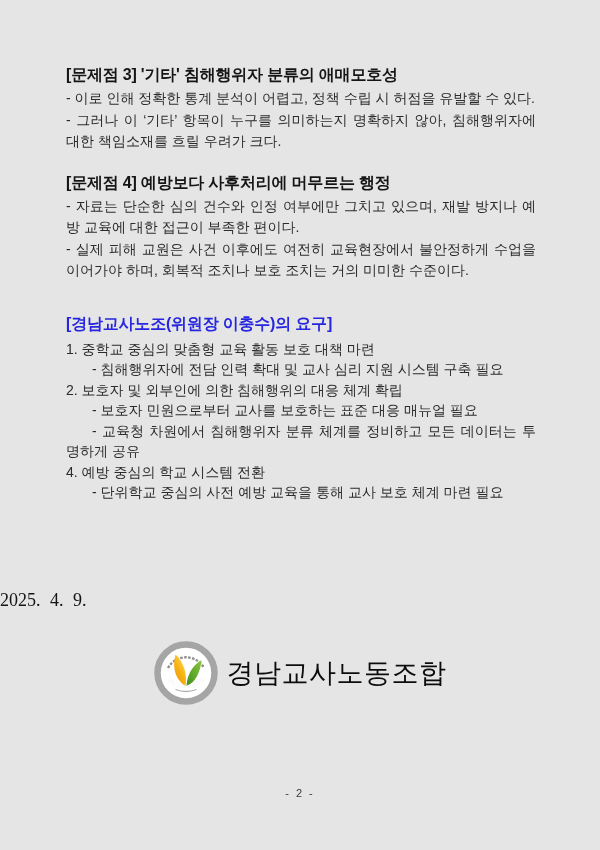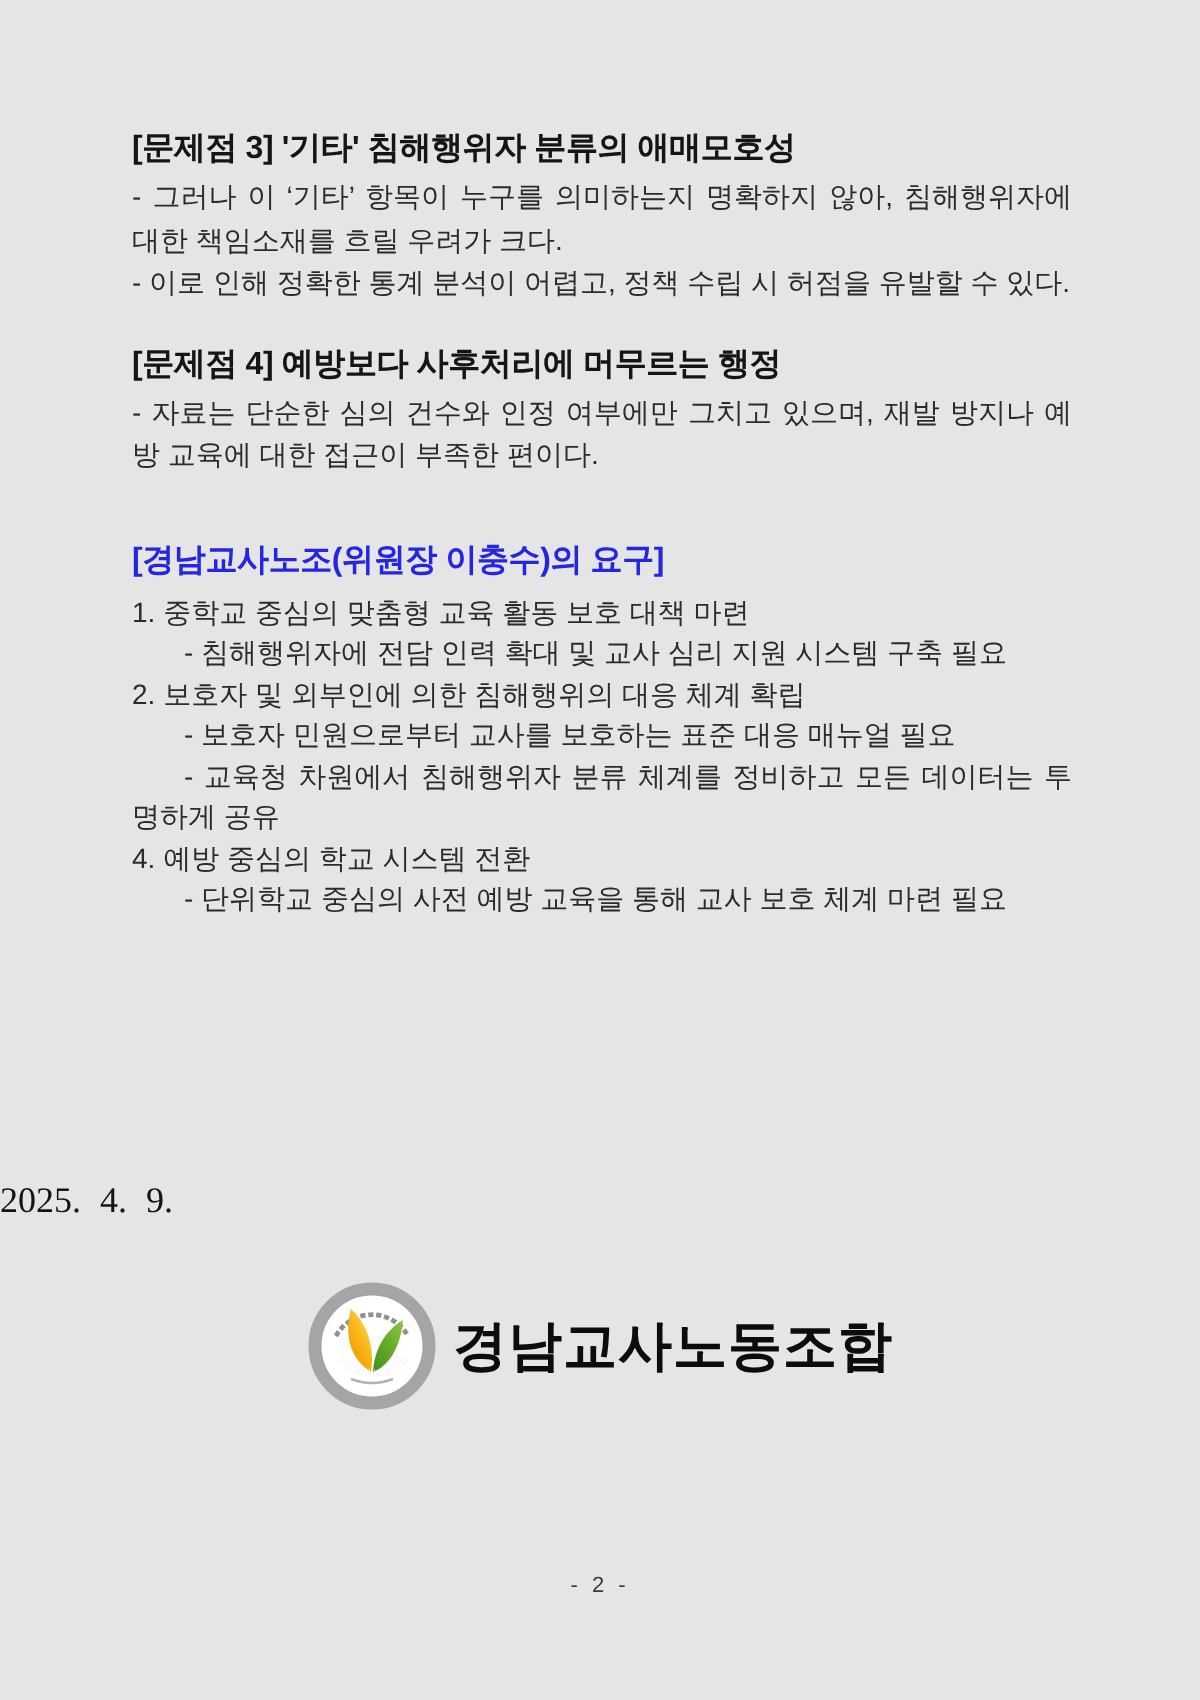--- a/index.html
+++ b/index.html
@@ -69,21 +69,21 @@
     left: 0;
     width: 100%;
     display: flex;
     justify-content: center;
     align-items: center;
     gap: 9px;
   }
   .emblem { width: 64px; height: 64px; display: block; }
   .org-name {
     font-size: 27px;
-    font-weight: 700;
+    font-weight: 400;
     color: #0c0c0c;
     letter-spacing: 0.5px;
     white-space: nowrap;
     text-align: right;
   }
   .page-num {
     position: absolute;
     top: 787px;
     left: 0;
     width: 100%;
@@ -95,27 +95,28 @@
 </style>
 </head>
 <body>
 
 <div class="page">
 
   <div class="content">
 
     <section>
       <h2 class="sec-heading">[문제점 3] '기타' 침해행위자 분류의 애매모호성</h2>
+      <p class="body-p">- 이로 인해 정확한 통계 분석이 어렵고, 정책 수립 시 허점을 유발할 수 있다.</p>
       <p class="body-p">- 그러나 이 ‘기타’ 항목이 누구를 의미하는지 명확하지 않아, 침해행위자에 대한 책임소재를 흐릴 우려가 크다.</p>
-      <p class="body-p">- 이로 인해 정확한 통계 분석이 어렵고, 정책 수립 시 허점을 유발할 수 있다.</p>
     </section>
 
     <section class="sec-problem-4">
       <h2 class="sec-heading">[문제점 4] 예방보다 사후처리에 머무르는 행정</h2>
       <p class="body-p">- 자료는 단순한 심의 건수와 인정 여부에만 그치고 있으며, 재발 방지나 예방 교육에 대한 접근이 부족한 편이다.</p>
+      <p class="body-p">- 실제 피해 교원은 사건 이후에도 여전히 교육현장에서 불안정하게 수업을 이어가야 하며, 회복적 조치나 보호 조치는 거의 미미한 수준이다.</p>
     </section>
 
     <section class="sec-demands">
       <h2 class="sec-heading">[경남교사노조(위원장 이충수)의 요구]</h2>
 
       <p class="item-title">1. 중학교 중심의 맞춤형 교육 활동 보호 대책 마련</p>
       <p class="item-detail">- 침해행위자에 전담 인력 확대 및 교사 심리 지원 시스템 구축 필요</p>
 
       <p class="item-title">2. 보호자 및 외부인에 의한 침해행위의 대응 체계 확립</p>
       <p class="item-detail">- 보호자 민원으로부터 교사를 보호하는 표준 대응 매뉴얼 필요</p>

